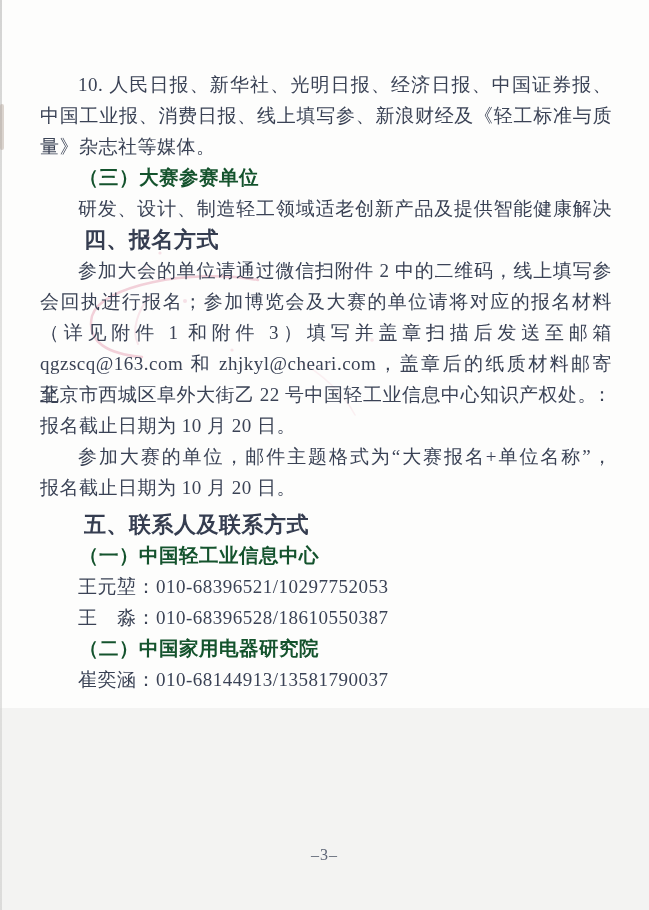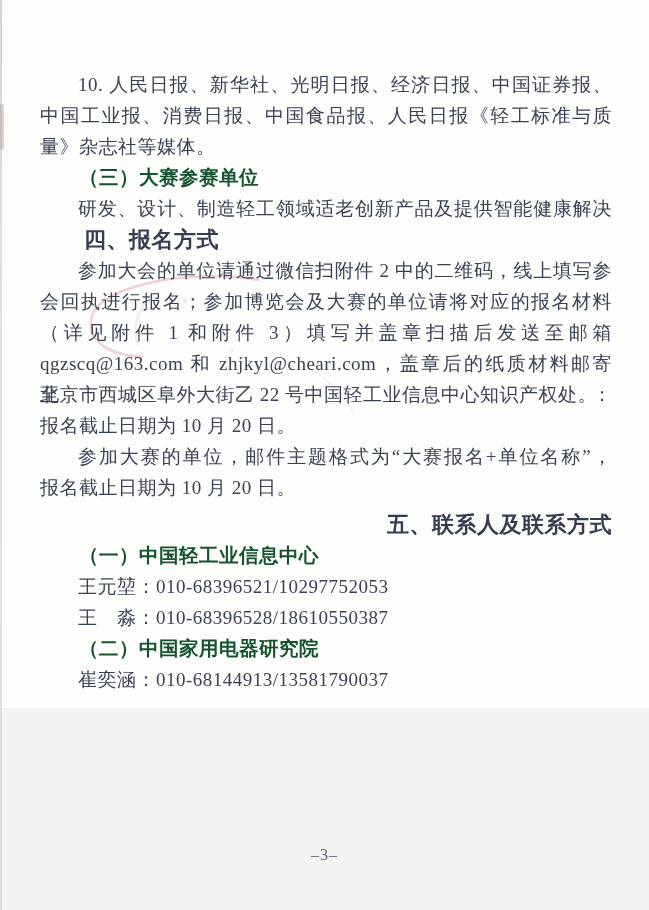--- a/index.html
+++ b/index.html
@@ -54,21 +54,20 @@
   .line.fill {
     white-space: normal;
     text-align: justify;
     text-align-last: justify;
   }
   .line.indent {
     text-indent: 2em;
   }
   .line.gap {
     margin-top: 6px;
-    text-align: right;
   }
   .line.heading-hei {
     font-family: "Liberation Sans", "DejaVu Sans", sans-serif;
     font-weight: bold;
     font-size: 22px;
     color: #353d50;
   }
   .line.heading-kai {
     font-family: "Liberation Serif", "DejaVu Serif", serif;
     font-weight: bold;
@@ -102,21 +101,21 @@
     <circle cx="160" cy="253" r="1.6" fill="#e8a3b5" opacity="0.3"></circle>
     <circle cx="146" cy="268" r="1.8" fill="#e8a3b5" opacity="0.28"></circle>
     <circle cx="185" cy="301" r="2" fill="#e8a3b5" opacity="0.3"></circle>
     <circle cx="232" cy="350" r="1.6" fill="#e8a3b5" opacity="0.28"></circle>
     <circle cx="372" cy="340" r="1.8" fill="#e8a3b5" opacity="0.25"></circle>
     <path d="M300,362 C320,372 345,395 355,415" fill="none" stroke="#eeb4c3" stroke-width="1.6" stroke-linecap="round" opacity="0.18"></path>
   </svg>
 
   <section class="content" id="doc-lines">
       <div class="line body indent fill">10. 人民日报、新华社、光明日报、经济日报、中国证券报、</div>
-      <div class="line body fill">中国工业报、消费日报、中国食品报、人民日报《轻工标准与质</div>
+      <div class="line body fill">中国工业报、消费日报、线上填写参、新浪财经及《轻工标准与质</div>
       <div class="line body">量》杂志社等媒体。</div>
       <div class="line heading-kai indent">（三）大赛参赛单位</div>
       <div class="line body indent fill">研发、设计、制造轻工领域适老创新产品及提供智能健康解决</div>
       <div class="line heading-hei indent">四、报名方式</div>
       <div class="line body indent fill">参加大会的单位请通过微信扫附件 2 中的二维码，线上填写参</div>
       <div class="line body fill">会回执进行报名；参加博览会及大赛的单位请将对应的报名材料</div>
       <div class="line body fill">（详见附件 1 和附件 3）填写并盖章扫描后发送至邮箱</div>
       <div class="line body fill">qgzscq@163.com 和 zhjkyl@cheari.com，盖章后的纸质材料邮寄至：</div>
       <div class="line body">北京市西城区阜外大街乙 22 号中国轻工业信息中心知识产权处。</div>
       <div class="line body">报名截止日期为 10 月 20 日。</div>

